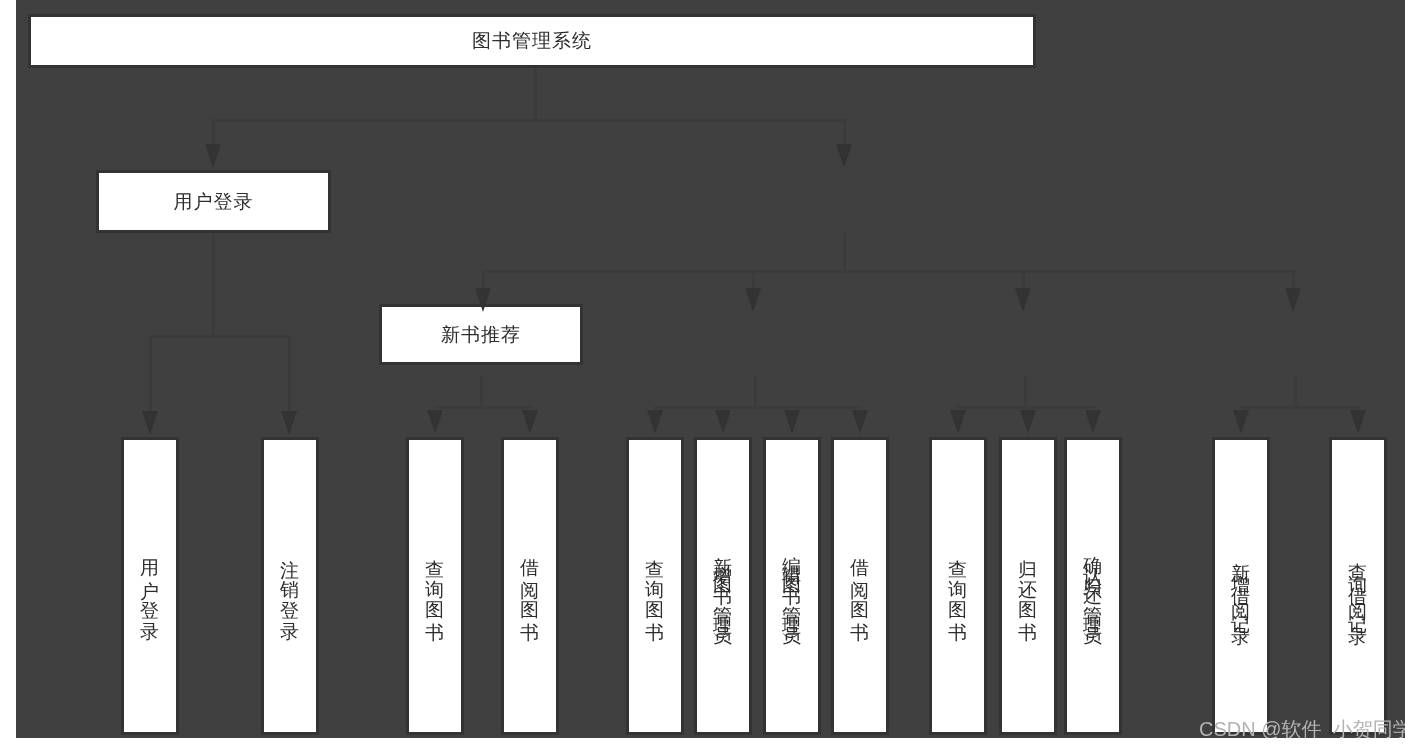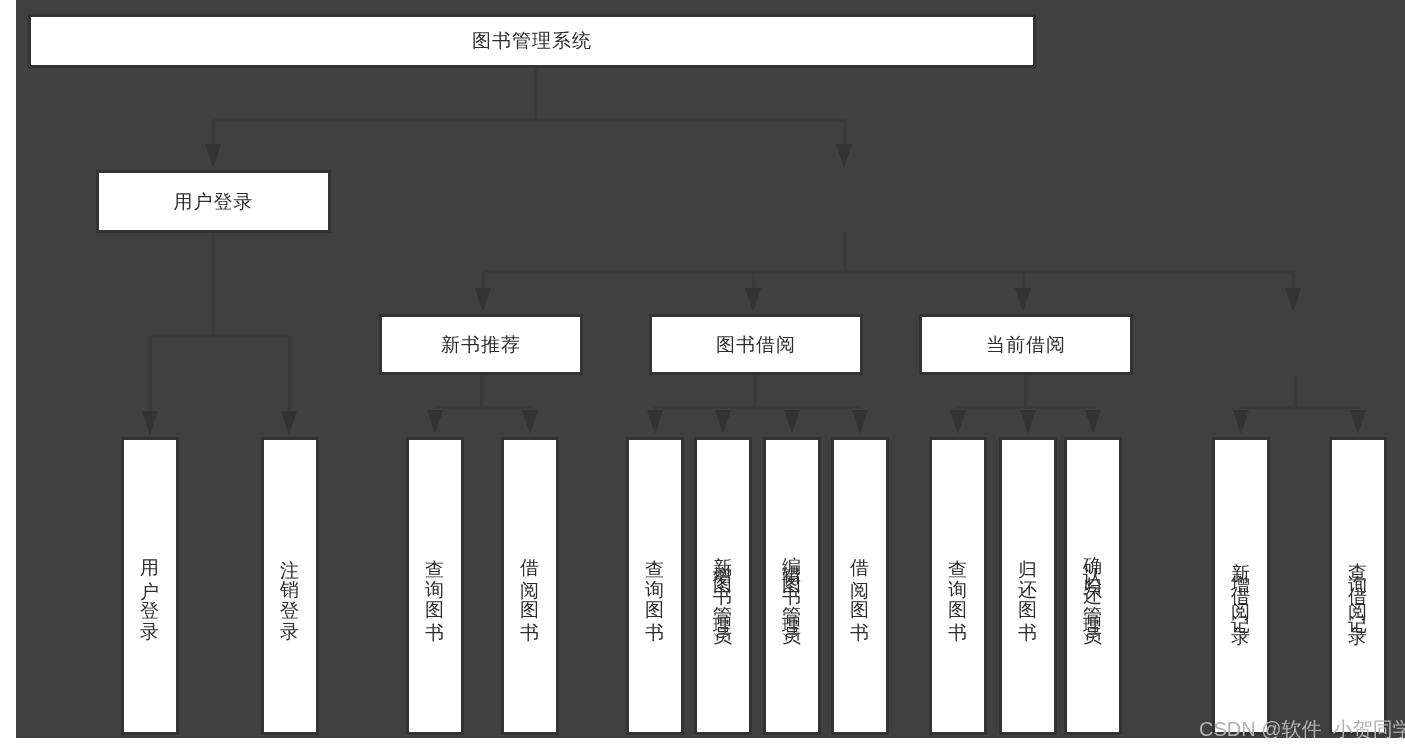--- a/index.html
+++ b/index.html
@@ -36,28 +36,22 @@
 <div class="canvas">
 
   <div class="box hbox" style="left:12px;top:14px;width:1008px;height:54px;">
     <span>图书管理系统</span>
   </div>
 
   <div class="box hbox" style="left:80px;top:170px;width:235px;height:63px;">
     <span>用户登录</span>
   </div>
 
-  <div class="box hbox" style="left:363px;top:314px;width:204px;height:61px;">
+  <div class="box hbox" style="left:363px;top:304px;width:204px;height:61px;">
     <span>新书推荐</span>
-  </div>
-  <div class="box hbox" style="left:633px;top:314px;width:214px;height:61px;">
-    <span>图书借阅</span>
-  </div>
-  <div class="box hbox" style="left:903px;top:314px;width:214px;height:61px;">
-    <span>当前借阅</span>
   </div>
 
   <div class="box leaf" style="left:105px;">
     <span class="leaf-label" style="letter-spacing: 21px;">用户登录</span>
   </div>
   <div class="box leaf" style="left:245px;">
     <span class="leaf-label" style="letter-spacing: 21px;">注销登录</span>
   </div>
 
   <div class="box leaf" style="left:390px;">

